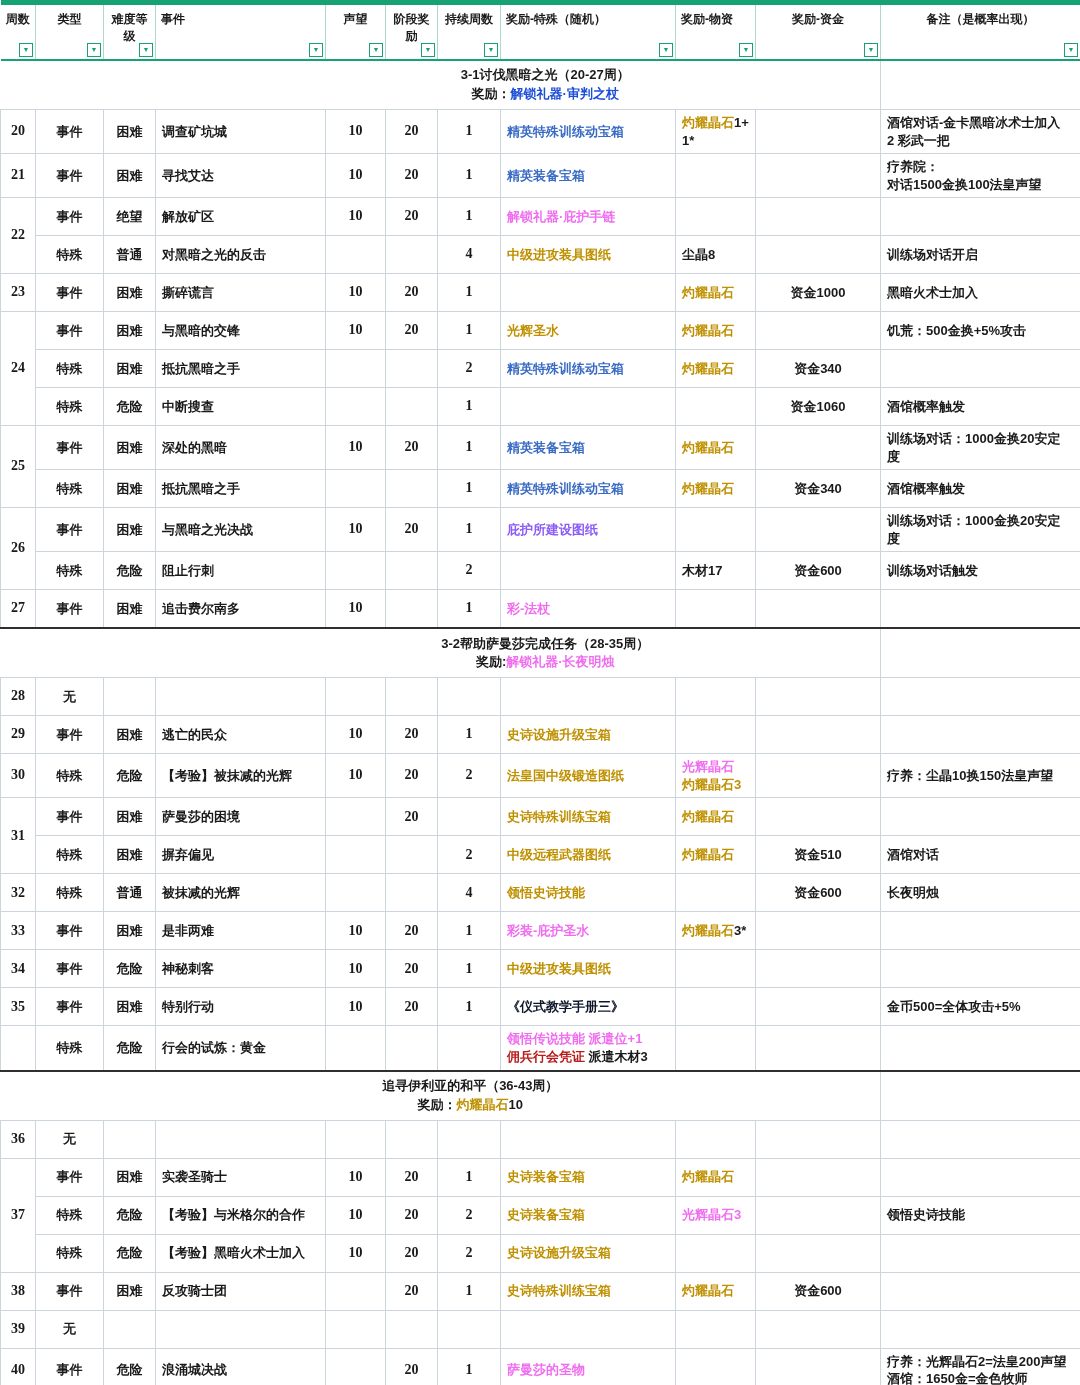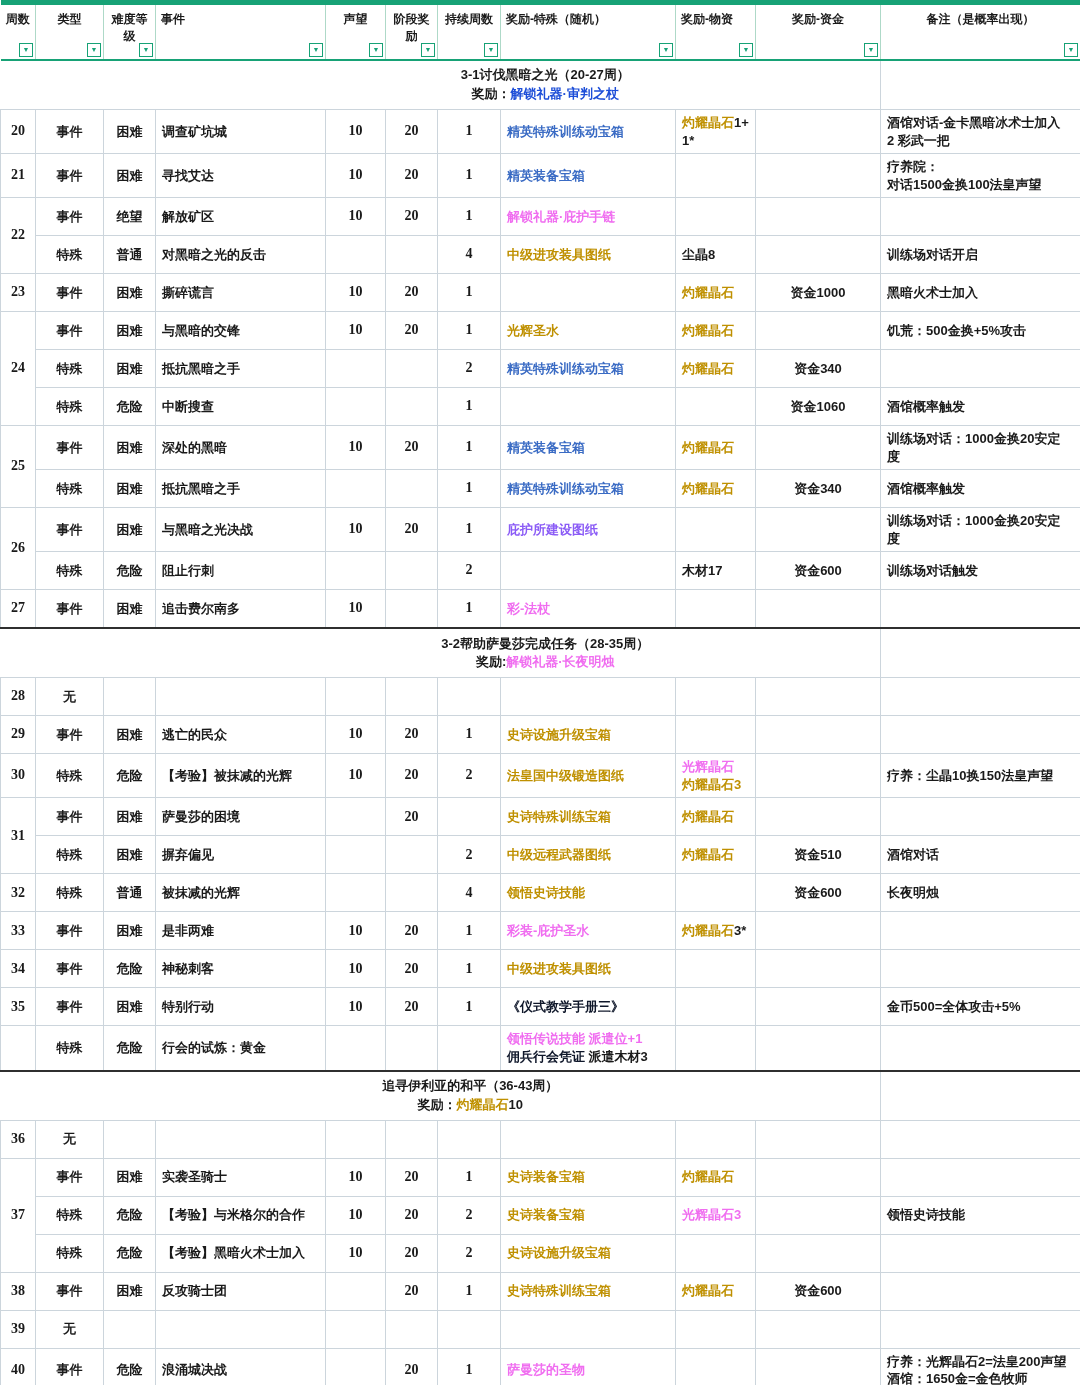--- a/index.html
+++ b/index.html
@@ -355,21 +355,21 @@
           <td class="l">金币500=全体攻击+5%</td>
         </tr>
         <tr>
           <td class="c num" rowspan="1"></td>
           <td class="c">特殊</td>
           <td class="c">危险</td>
           <td class="l">行会的试炼：黄金</td>
           <td class="c num"></td>
           <td class="c num"></td>
           <td class="c num"></td>
-          <td class="l"><span style="color:#f06df0">领悟传说技能</span><span style="color:#f06df0"> 派遣位+1</span><br><span style="color:#0f172a">佣兵行会凭证</span><span style="color:#1a1a1a"> 派遣木材3</span></td>
+          <td class="l"><span style="color:#f06df0">领悟传说技能</span><span style="color:#f06df0"> 派遣位+1</span><br><span style="color:#b91c1c">佣兵行会凭证</span><span style="color:#1a1a1a"> 派遣木材3</span></td>
           <td class="l"></td>
           <td class="c"></td>
           <td class="l"></td>
         </tr>
         <tr class="sec sh-2 dark">
           <td colspan="10" class="span">
             <div class="sec-title">追寻伊利亚的和平（36-43周）<br>奖励：<span style="color:#bf9000">灼耀晶石</span><span style="color:#1a1a1a">10</span></div>
           </td>
           <td></td>
         </tr>

